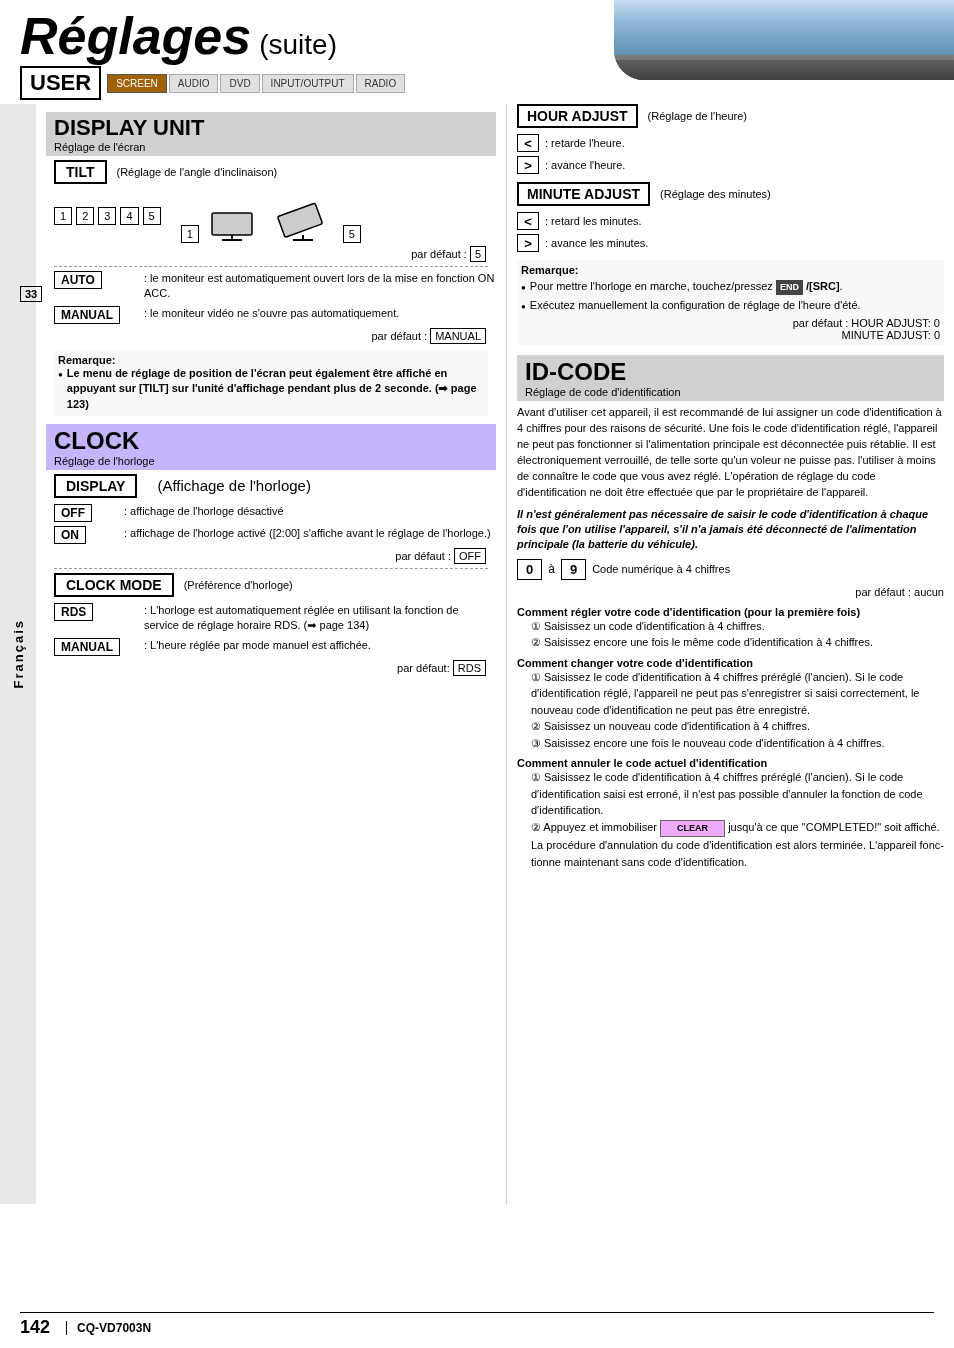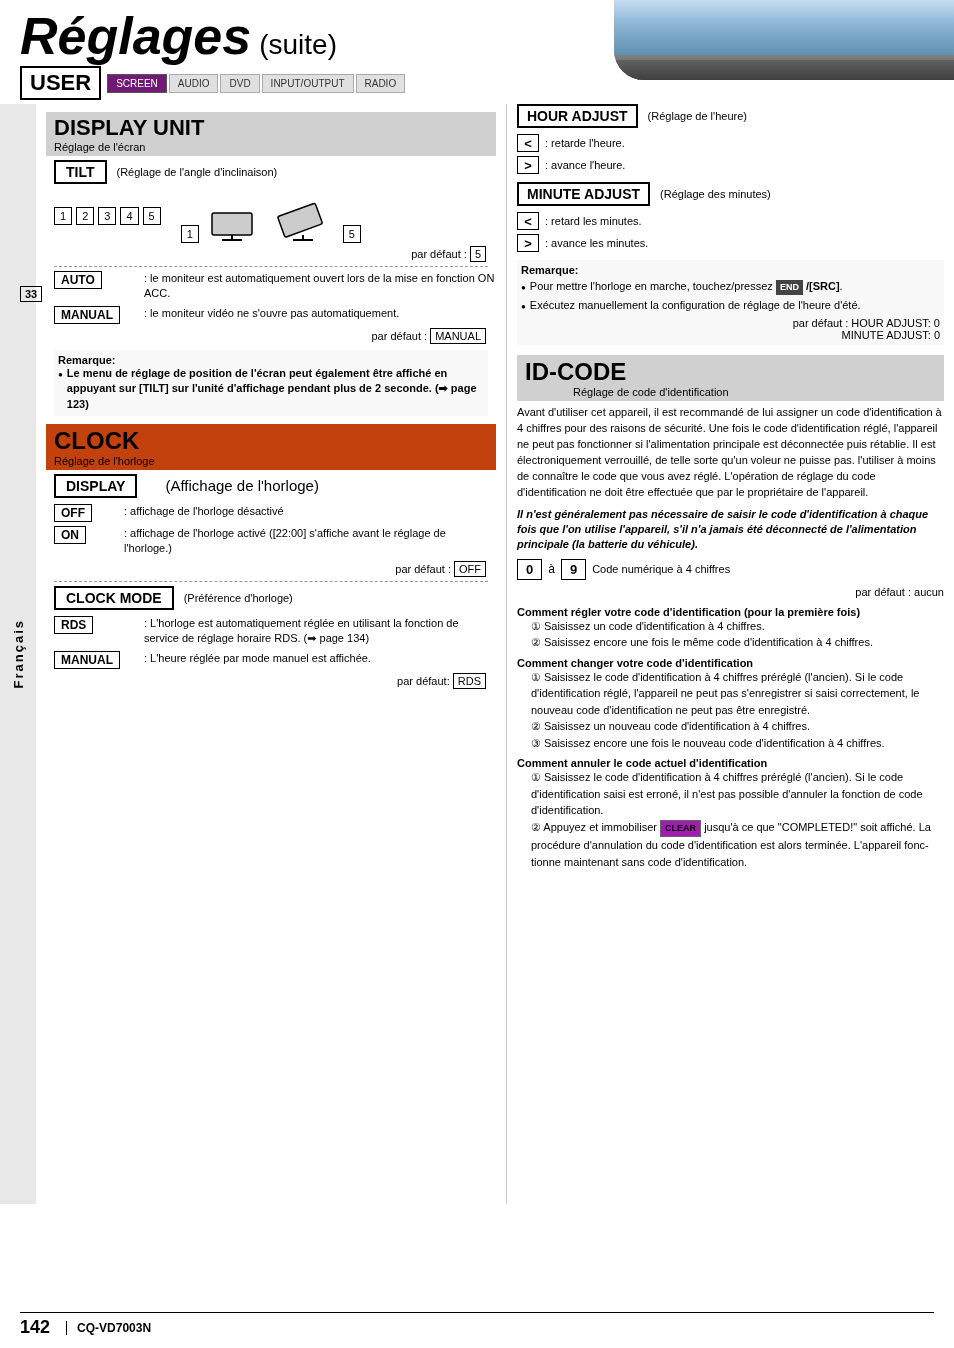--- a/index.html
+++ b/index.html
@@ -70,21 +70,21 @@
     }
     .tab-item {
       font-size: 10px;
       padding: 3px 8px;
       border: 1px solid #aaa;
       background: #e0e0e0;
       color: #333;
       cursor: pointer;
     }
     .tab-item.active {
-      background: #701a75;
+      background: #a16207;
       color: #fff;
       border-color: #555;
     }
 
     
     .main-layout {
       display: flex;
       padding: 0 0 0 0;
     }
 
@@ -301,24 +301,24 @@
     .btn-end {
       display: inline-block;
       background: #444;
       color: #fff;
       font-size: 9px;
       padding: 1px 4px;
       font-weight: bold;
     }
     .btn-clear {
       display: inline-block;
-      background: #a21caf;
+      background: #f0abfc;
       color: #000;
       font-size: 9px;
-      padding: 1px 4px;
+      padding: 1px 16px;
       font-weight: bold;
       border: 1px solid #666;
     }
 
     
     .footer {
       position: absolute;
       bottom: 10px;
       left: 20px;
       right: 20px;
@@ -456,43 +456,43 @@
       </div>
 
       <div class="remark-box" style="margin:6px 8px;padding:4px;background:#f8f8f8;">
         <div class="remark-title">Remarque:</div>
         <div style="display:flex;align-items:flex-start;gap:4px;">
           <span style="font-size:8px;margin-top:4px;">●</span>
           <div class="remark-text">Le menu de réglage de position de l'écran peut également être affiché en appuyant sur [TILT] sur l'unité d'affichage pendant plus de 2 seconde. (➡ page 123)</div>
         </div>
       </div>
 
-      <div style="background:#c2410c;padding:3px 8px;margin-bottom:4px;margin-top:8px;">
+      <div style="background:#c4b5fd;padding:3px 8px;margin-bottom:4px;margin-top:8px;">
         <span style="font-size:24px;font-weight:900;">CLOCK</span>
         <span style="font-size:11px;display:block;">Réglage de l'horloge</span>
       </div>
 
       <div class="sub-section" style="margin:4px 0 4px 8px;">
-        <div style="display:flex;align-items:center;gap:28px;margin-bottom:6px;">
+        <div style="display:flex;align-items:center;gap:20px;margin-bottom:6px;">
           <span class="label-box-bold">DISPLAY</span>
           <span style="font-size:15px;">(Affichage de l'horloge)</span>
         </div>
 
         <div class="setting-row">
           <div style="min-width:70px;">
             <span class="label-box">OFF</span>
           </div>
           <div class="setting-desc">: affichage de l'horloge désactivé</div>
         </div>
 
         <div class="setting-row" style="margin-top:4px;">
           <div style="min-width:70px;">
             <span class="label-box">ON</span>
           </div>
-          <div class="setting-desc">: affichage de l'horloge activé ([22:00] s'affiche avant le réglage de l'horloge.)</div>
+          <div class="setting-desc">: affichage de l'horloge activé ([2:00] s'affiche avant le réglage de l'horloge.)</div>
         </div>
 
         <div class="par-defaut">
           <span>par défaut :</span>
           <span class="label-box-sm">OFF</span>
         </div>
       </div>
 
       <hr class="divider" style="border-top:1px dashed #999;margin:4px 8px;">
 
@@ -573,21 +573,21 @@
         </div>
         <div style="text-align:right;font-size:11px;margin-top:4px;">
           <span>par défaut : HOUR ADJUST: 0</span><br>
           <span>MINUTE ADJUST: 0</span>
         </div>
       </div>
 
       <div class="id-code-section">
         <div class="id-code-header" style="background:#d0d0d0;padding:3px 8px;margin-bottom:4px;">
           <span class="id-code-title">ID-CODE</span>
-          <span style="font-size:11px;display:block;margin-left:48px;">Réglage de code d'identification</span>
+          <span style="font-size:11px;display:block;">Réglage de code d'identification</span>
         </div>
 
         <div style="font-size:11px;line-height:1.45;margin-bottom:6px;">Avant d'utiliser cet appareil, il est recommandé de lui assigner un code d'identification à 4 chiffres pour des raisons de sécurité. Une fois le code d'identification réglé, l'appareil ne peut pas fonctionner si l'alimentation principale est déconnectée puis rétablie. Il est électroniquement verrouillé, de telle sorte qu'un voleur ne puisse pas. l'utiliser à moins de connaître le code que vous avez réglé. L'opération de réglage du code d'identification ne doit être effectuée que par le propriétaire de l'appareil.</div>
 
         <div class="bold-italic" style="font-weight:bold;font-style:italic;font-size:11px;line-height:1.4;margin:6px 0;">Il n'est généralement pas nécessaire de saisir le code d'identification à chaque fois que l'on utilise l'appareil, s'il n'a jamais été déconnecté de l'alimentation principale (la batterie du véhicule).</div>
 
         <div style="display:flex;align-items:center;gap:6px;margin:6px 0;">
           <span class="code-num">0</span>
           <span style="font-size:12px;">à</span>
           <span class="code-num">9</span>

